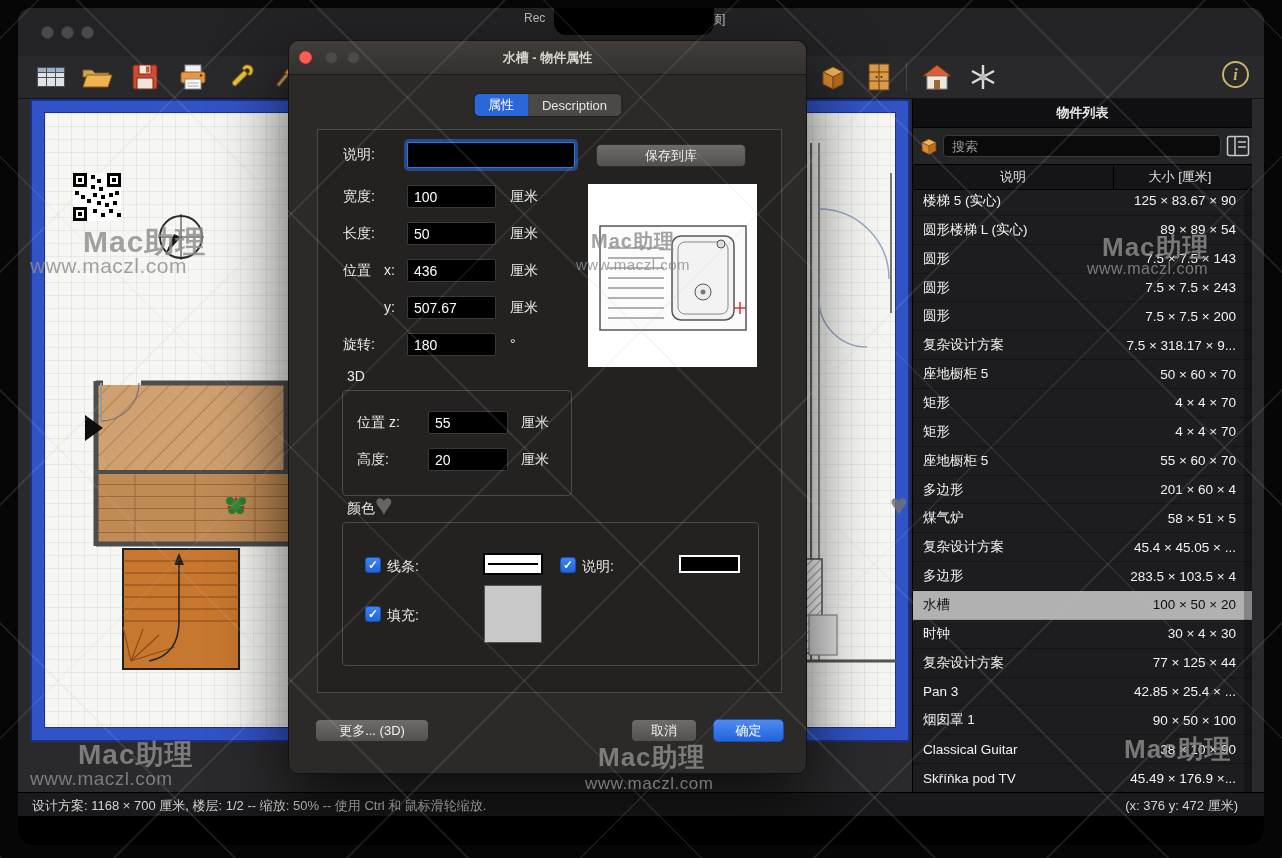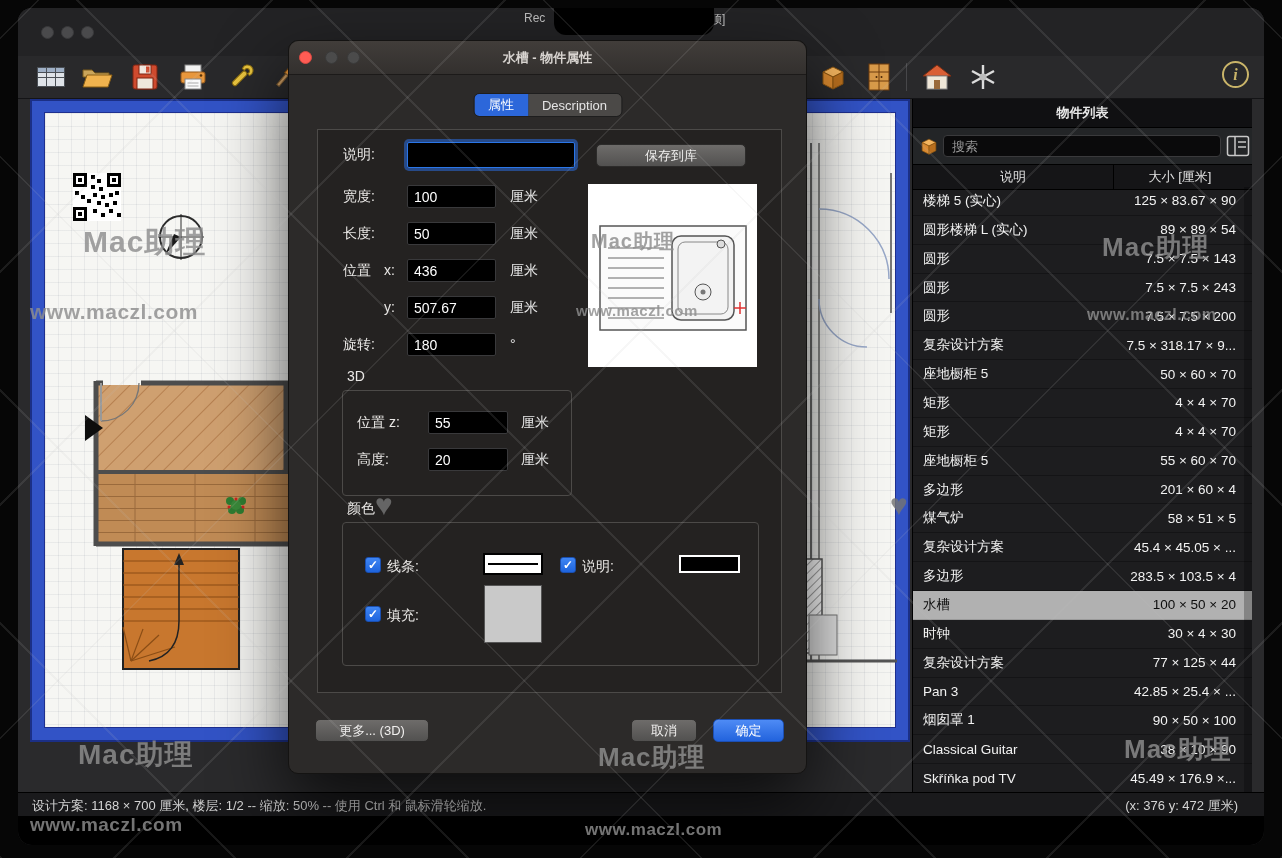--- a/index.html
+++ b/index.html
@@ -79,21 +79,21 @@
   .sw-lines{position:absolute;left:140px;top:30px;width:60px;height:22px;background:#fff;border:2px solid #000;box-sizing:border-box;}
   .sw-lines .ln{position:absolute;left:3px;right:3px;height:2px;background:#000;}
   .sw-desc{position:absolute;left:336px;top:32px;width:61px;height:18px;background:#000;border:2px solid #fff;box-sizing:border-box;}
   .sw-fill{position:absolute;left:141px;top:62px;width:58px;height:58px;background:#c9c9c9;border:1px solid #555;box-sizing:border-box;}
   
   .hatch{position:absolute;inset:0;z-index:60;pointer-events:none;
     background-image:
       repeating-linear-gradient(45deg, rgba(190,190,190,0.12) 0 2px, transparent 2px 165px),
       repeating-linear-gradient(-45deg, rgba(190,190,190,0.12) 0 2px, transparent 2px 165px);}
   .wm{position:absolute;z-index:61;color:#8e8e8e;opacity:.82;font-weight:bold;letter-spacing:1px;pointer-events:none;white-space:nowrap;}
-  .wm.url{font-weight:bold;letter-spacing:.5px;margin-top:46px;}
+  .wm.url{font-weight:normal;letter-spacing:.5px;}
   .wm.heart{font-weight:normal;color:#747474;}
 </style>
 </head>
 <body>
 
 <div class="screen">
 
   <div class="titlebar">
     <span class="tl" style="left:23px"></span>
     <span class="tl" style="left:43px"></span>

